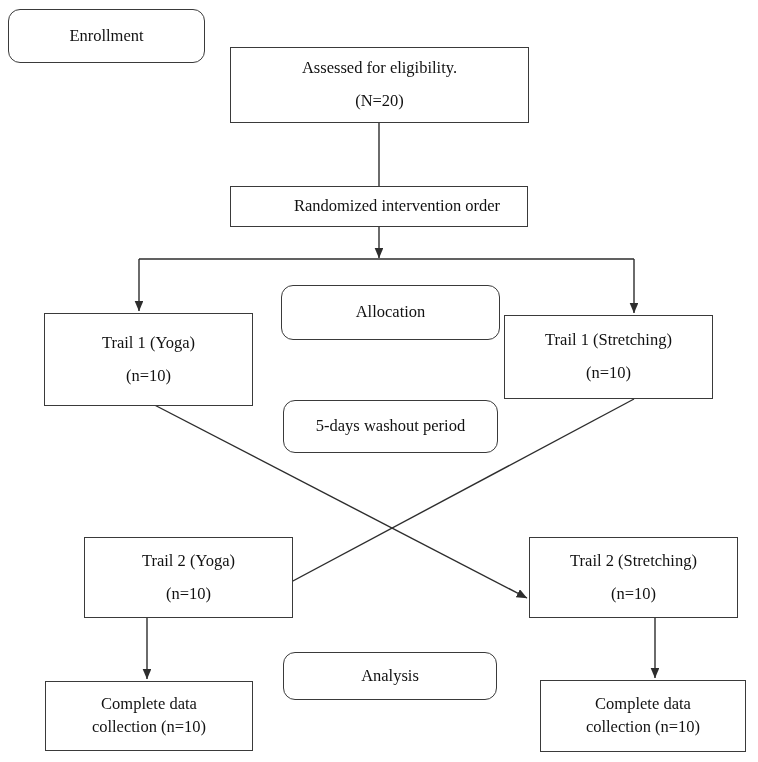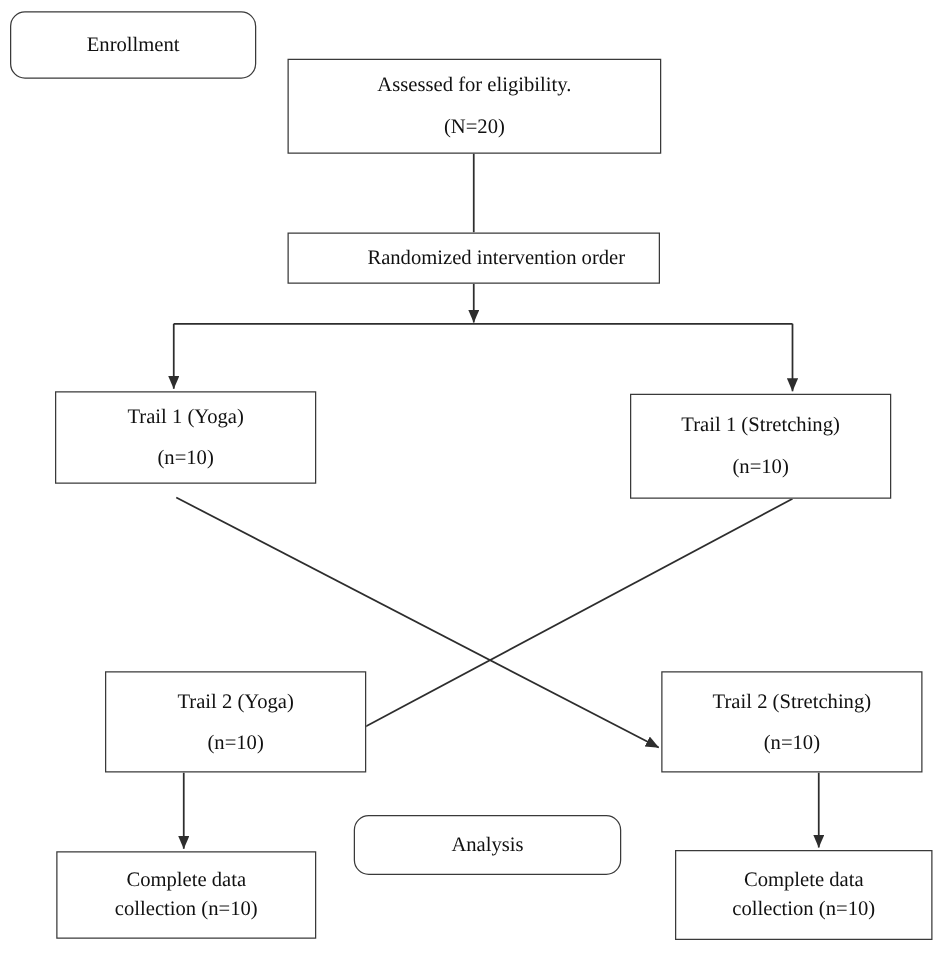--- a/index.html
+++ b/index.html
@@ -86,31 +86,37 @@
 
   <div class="node" style="left:230px; top:47px; width:299px; height:76px;">
     <span class="line1">Assessed for eligibility.</span>
     <span class="line2">(N=20)</span>
   </div>
 
   <div class="node" style="left:230px; top:186px; width:298px; height:41px;padding-left:36px;">
     <span class="line1">Randomized intervention order</span>
   </div>
 
+  <div class="node rounded" style="left:281px; top:285px; width:219px; height:55px;">
+    <span class="line1">Allocation</span>
+  </div>
 
-  <div class="node" style="left:44px; top:313px; width:209px; height:74px;">
+  <div class="node" style="left:44px; top:313px; width:209px; height:93px;">
     <span class="line1">Trail 1 (Yoga)</span>
     <span class="line2">(n=10)</span>
   </div>
 
   <div class="node" style="left:504px; top:315px; width:209px; height:84px;">
     <span class="line1">Trail 1 (Stretching)</span>
     <span class="line2">(n=10)</span>
   </div>
 
+  <div class="node rounded" style="left:283px; top:400px; width:215px; height:53px;">
+    <span class="line1">5-days washout period</span>
+  </div>
 
   <div class="node" style="left:49px; top:537px; width:209px; height:81px;margin-left:35px;">
     <span class="line1">Trail 2 (Yoga)</span>
     <span class="line2">(n=10)</span>
   </div>
 
   <div class="node" style="left:529px; top:537px; width:209px; height:81px;">
     <span class="line1">Trail 2 (Stretching)</span>
     <span class="line2">(n=10)</span>
   </div>

